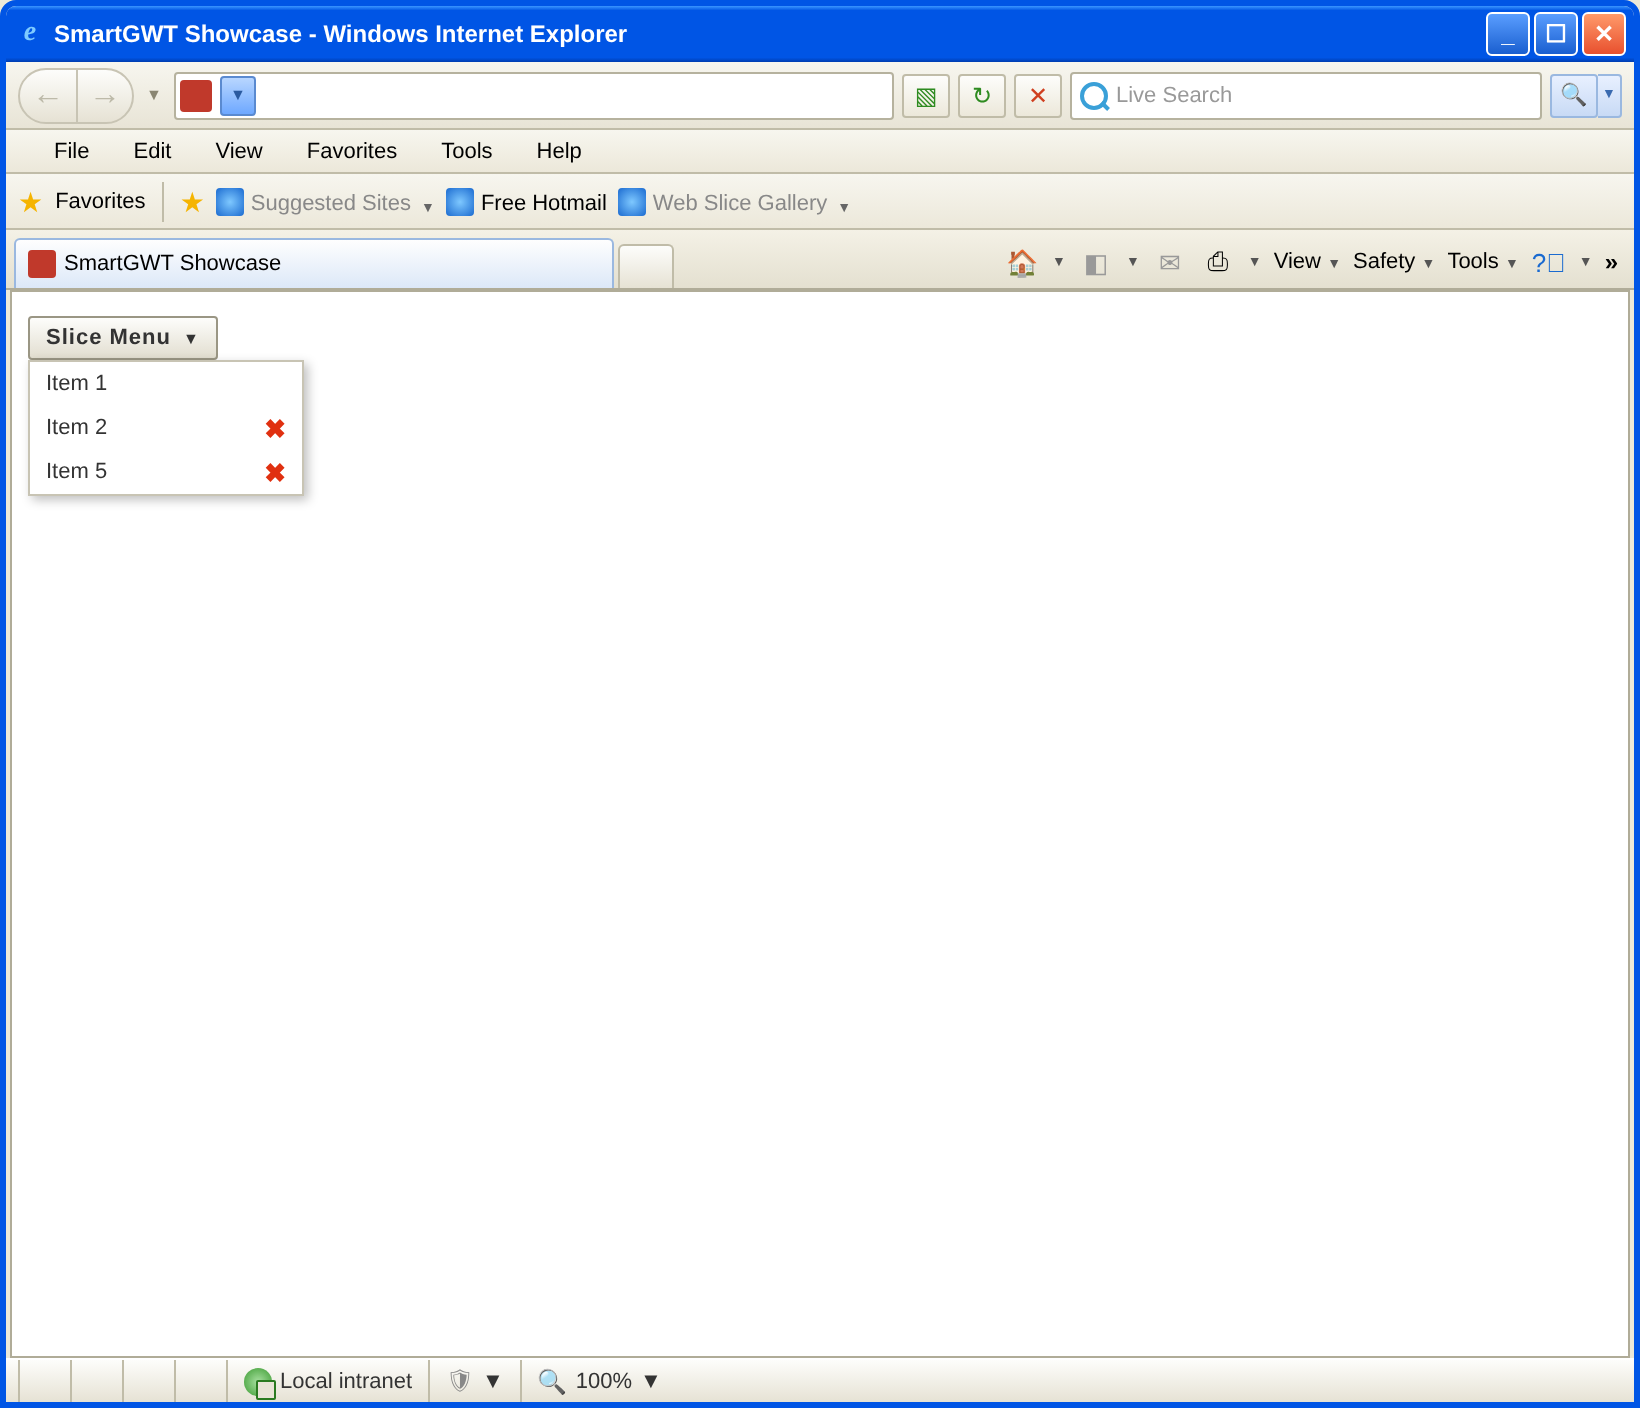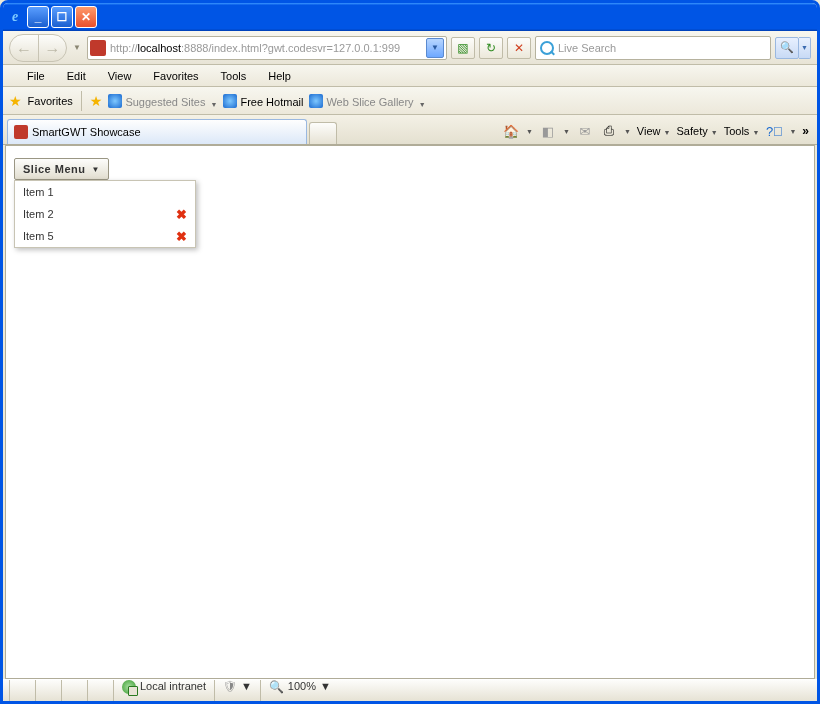--- a/index.html
+++ b/index.html
@@ -46,57 +46,55 @@
 .tab .favicon{width:14px;height:14px;background:#c0392b;border-radius:2px}
 .blanktab{height:22px;width:28px;background:linear-gradient(#fdfdfb,#e6e2d4);border:1px solid #c0bca8;border-bottom:none;border-radius:3px 3px 0 0}
 .cmdbar{margin-left:auto;display:flex;align-items:center;gap:6px;padding-right:4px;padding-bottom:4px}
 .cmdbar .cicon{width:18px;height:18px;display:flex;align-items:center;justify-content:center;font-size:13px}
 .cmdbar .cdd{font-size:7px;color:#555}
 .cmdbar .ctxt{font-size:11px;color:#000}
 .cmdbar .chev{font-size:12px;color:#000;font-weight:bold}
 .content{flex:1;background:#fff;border:1px solid #b0ac98;margin:0 2px;position:relative;overflow:hidden}
 .showmenu{position:absolute;left:8px;top:12px;height:22px;padding:0 8px;background:linear-gradient(#fdfdfb,#e2ded0);border:1px solid #9a9684;border-radius:2px;display:flex;align-items:center;gap:6px;font-weight:bold;letter-spacing:0.5px;font-size:11px;color:#333}
 .showmenu .arr{font-size:8px;color:#333}
-.dropdown{position:absolute;left:8px;top:34px;width:182px;background:#fff;border:1px solid #c8c4b4;box-shadow:2px 2px 5px rgba(0,0,0,0.25)}
+.dropdown{position:absolute;left:8px;top:34px;width:138px;background:#fff;border:1px solid #c8c4b4;box-shadow:2px 2px 5px rgba(0,0,0,0.25)}
 .dropdown .drow{height:22px;display:flex;align-items:center;padding:0 8px;justify-content:space-between;font-size:11px;color:#333}
 .dropdown .drow .x{color:#e03010;font-weight:bold;font-size:13px}
 .statusbar{height:22px;background:linear-gradient(#fdfdfb,#e6e2d4);border-top:1px solid #fff;display:flex;align-items:center;padding:0 6px;font-size:11px;color:#333}
 .statusbar .stxt{flex:1}
-.statusbar .pane{border-left:1px solid #c0bca8;height:100%;display:flex;align-items:flex-start;padding:0 8px;gap:4px}
+.statusbar .pane{border-left:1px solid #c0bca8;height:100%;display:flex;align-items:center;padding:0 8px;gap:4px}
 .statusbar .pane.empty{width:26px}
 .globe{width:14px;height:14px;background:radial-gradient(#a8e0a0,#3a9a30);border-radius:50%;position:relative}
 .globe::after{content:"";position:absolute;width:8px;height:8px;border:1px solid #2a7a20;border-radius:1px;right:-2px;bottom:-2px;background:#e8e4d6}
 .zoom{display:flex;align-items:center;gap:3px}
 .zoom .mag{font-size:12px}
 </style>
 </head>
 <body>
 
 <div class="window">
 
   <div class="titlebar">
     <div class="ie-icon">e</div>
+    <div class="title">SmartGWT Showcase - Windows Internet Explorer</div>
     <div class="winbtns">
       <div class="winbtn min">_</div>
       <div class="winbtn max">☐</div>
       <div class="winbtn close">✕</div>
     </div>
   </div>
 
   <div class="navbar">
     <div class="navbtns">
       <div class="navbtn">←</div>
       <div class="navbtn">→</div>
     </div>
     <div class="dd-small">▼</div>
     <div class="addrbox">
       <div class="favicon"></div>
-      <div style="flex:1;white-space:nowrap;overflow:hidden">
-        <span class="grey">http://</span><span>localhost</span><span class="grey">:8888/index.html?gwt.codesvr=127.0.0.1:999</span>
-      </div>
       <div class="ddbtn">▼</div>
     </div>
     <div class="sqbtn green">▧</div>
     <div class="sqbtn green">↻</div>
     <div class="sqbtn red">✕</div>
     <div class="searchbox">
       <div class="bing"></div>
       <div class="ph">Live Search</div>
     </div>
     <div style="display:flex">

